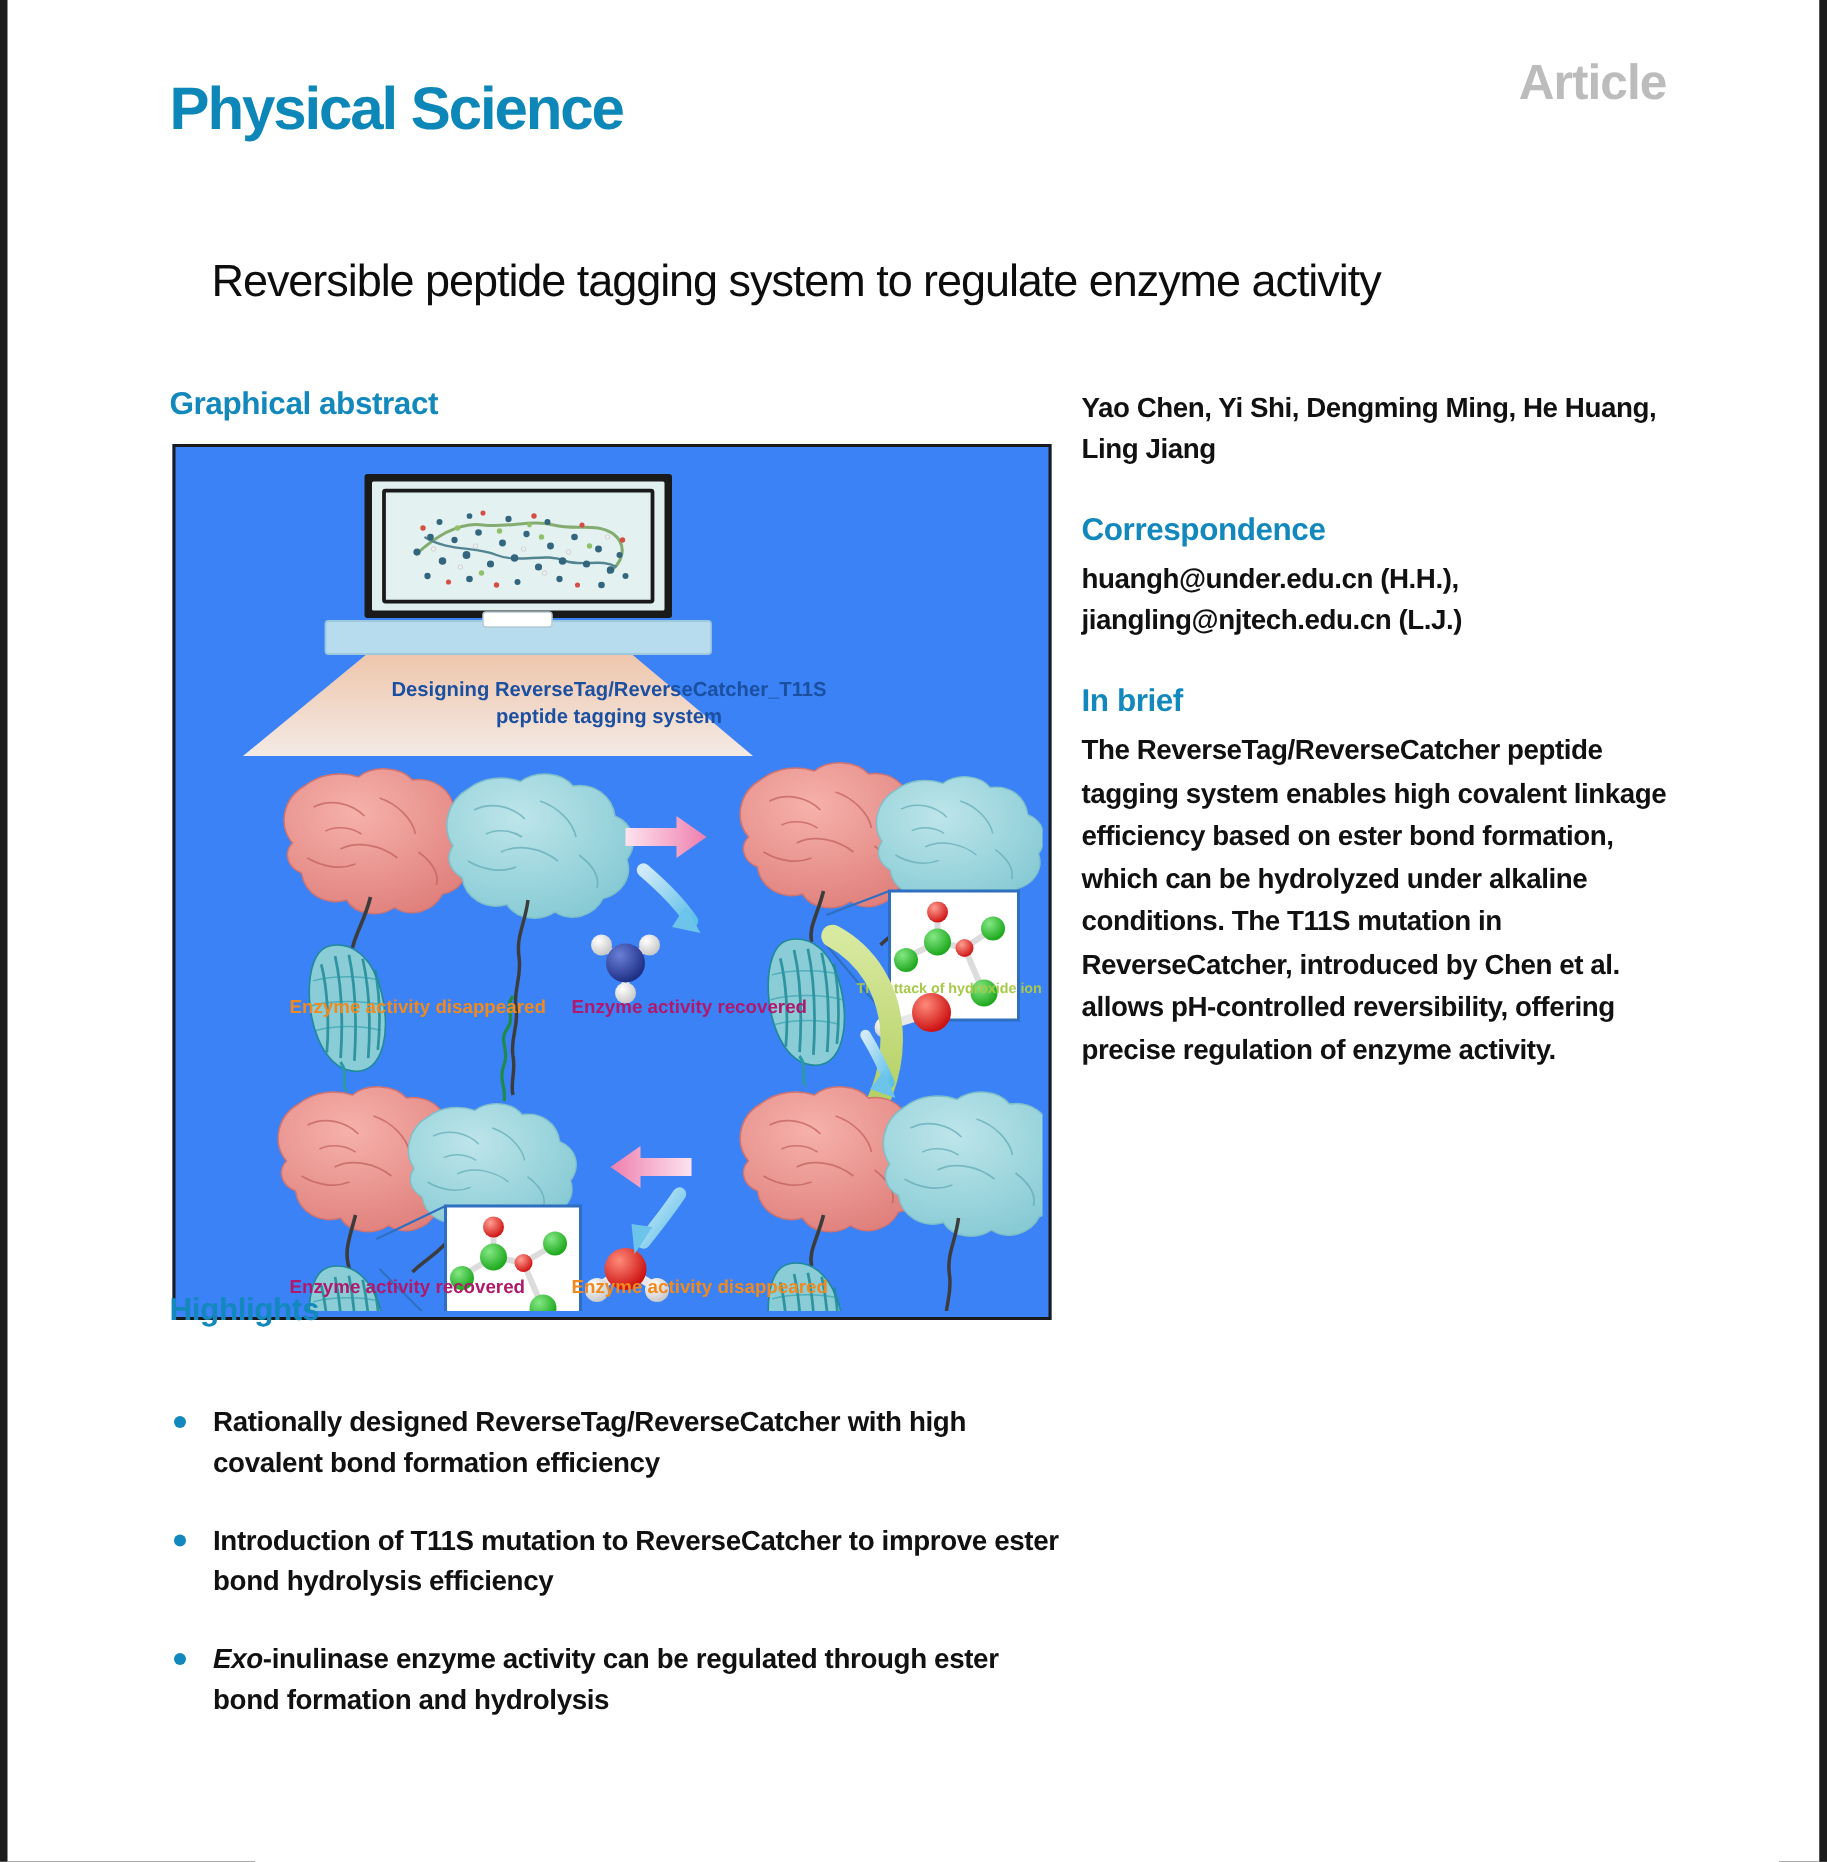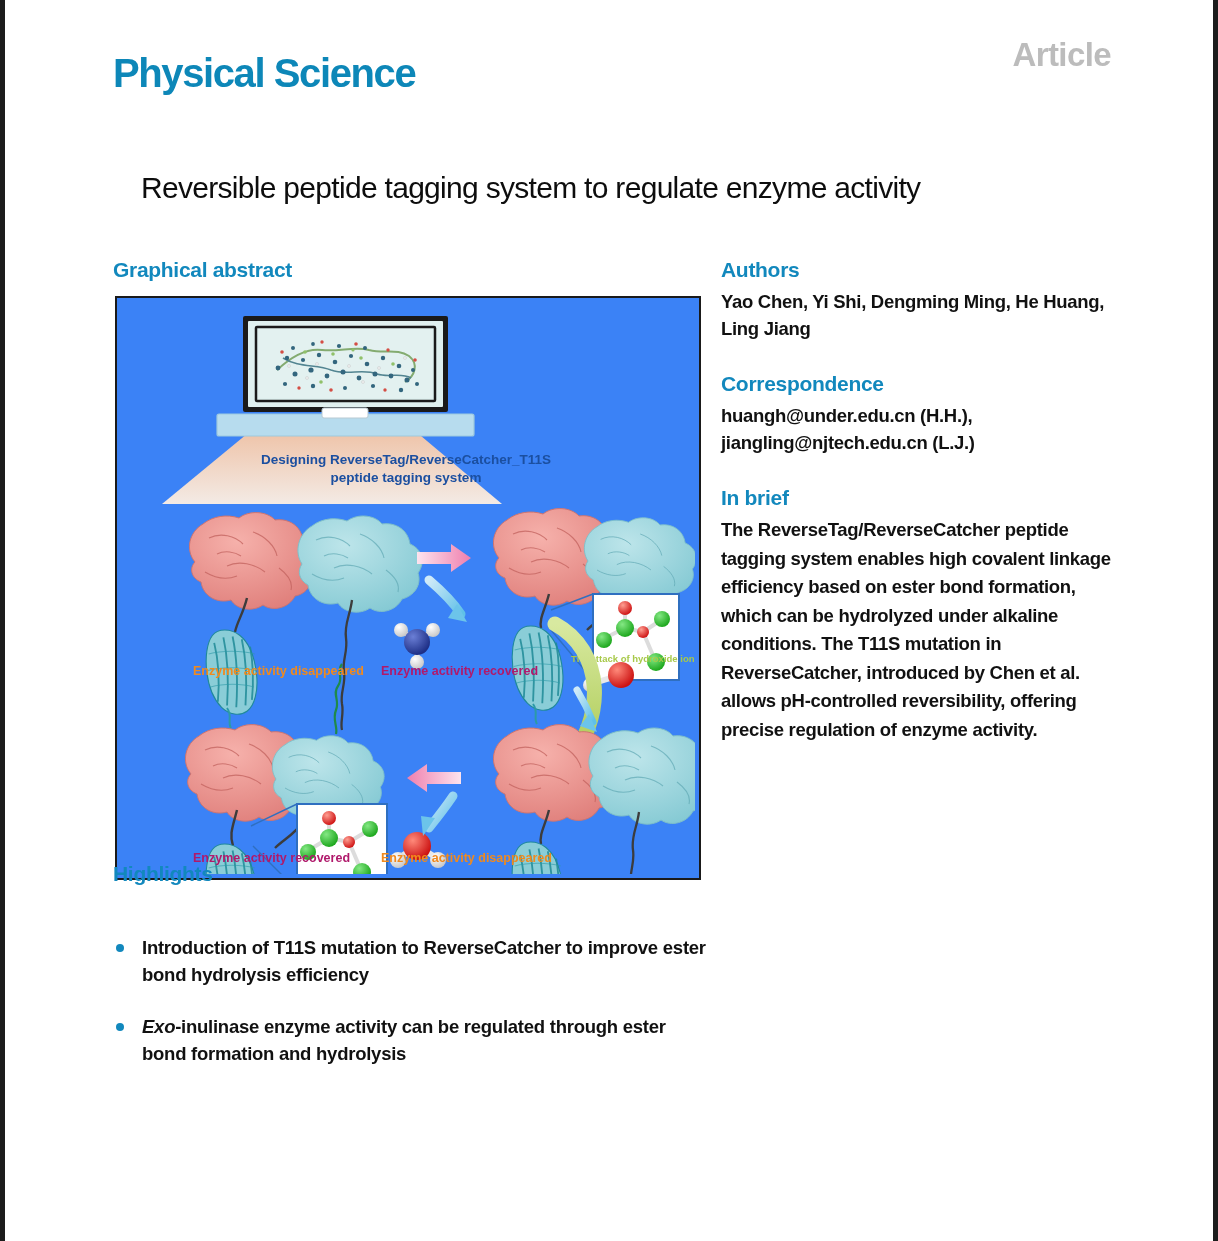--- a/index.html
+++ b/index.html
@@ -491,30 +491,33 @@
 
       <text x="76" y="564" font-family="Liberation Sans, sans-serif" font-size="12.5" font-weight="bold" fill="#b0196b">Enzyme activity recovered</text>
       <text x="264" y="564" font-family="Liberation Sans, sans-serif" font-size="12.5" font-weight="bold" fill="#f08a1e">Enzyme activity disappeared</text>
     </svg>
   </div>
 
   <div class="sec-head" id="highlights-heading">Highlights</div>
   <ul class="highlights-list">
     <li class="hl-item">
       <span class="hl-bullet"></span>
+      <span>Rationally designed ReverseTag/ReverseCatcher with high covalent bond formation efficiency</span>
+    </li>
+    <li class="hl-item">
+      <span class="hl-bullet"></span>
       <span>Introduction of T11S mutation to ReverseCatcher to improve ester bond hydrolysis efficiency</span>
     </li>
     <li class="hl-item">
       <span class="hl-bullet"></span>
       <em>Exo</em><span>-inulinase enzyme activity can be regulated through ester bond formation and hydrolysis</span>
     </li>
   </ul>
 
   <div class="right-col">
-    <div class="rc-head">Authors</div>
     <p class="rc-body">Yao Chen, Yi Shi, Dengming Ming, He Huang, Ling Jiang</p>
 
     <div class="rc-head sp">Correspondence</div>
     <p class="rc-body">huangh@under.edu.cn (H.H.), jiangling@njtech.edu.cn (L.J.)</p>
 
     <div class="rc-head sp">In brief</div>
     <p class="rc-body brief">The ReverseTag/ReverseCatcher peptide tagging system enables high covalent linkage efficiency based on ester bond formation, which can be hydrolyzed under alkaline conditions. The T11S mutation in ReverseCatcher, introduced by Chen et al. allows pH-controlled reversibility, offering precise regulation of enzyme activity.</p>
   </div>
 
 </div>

